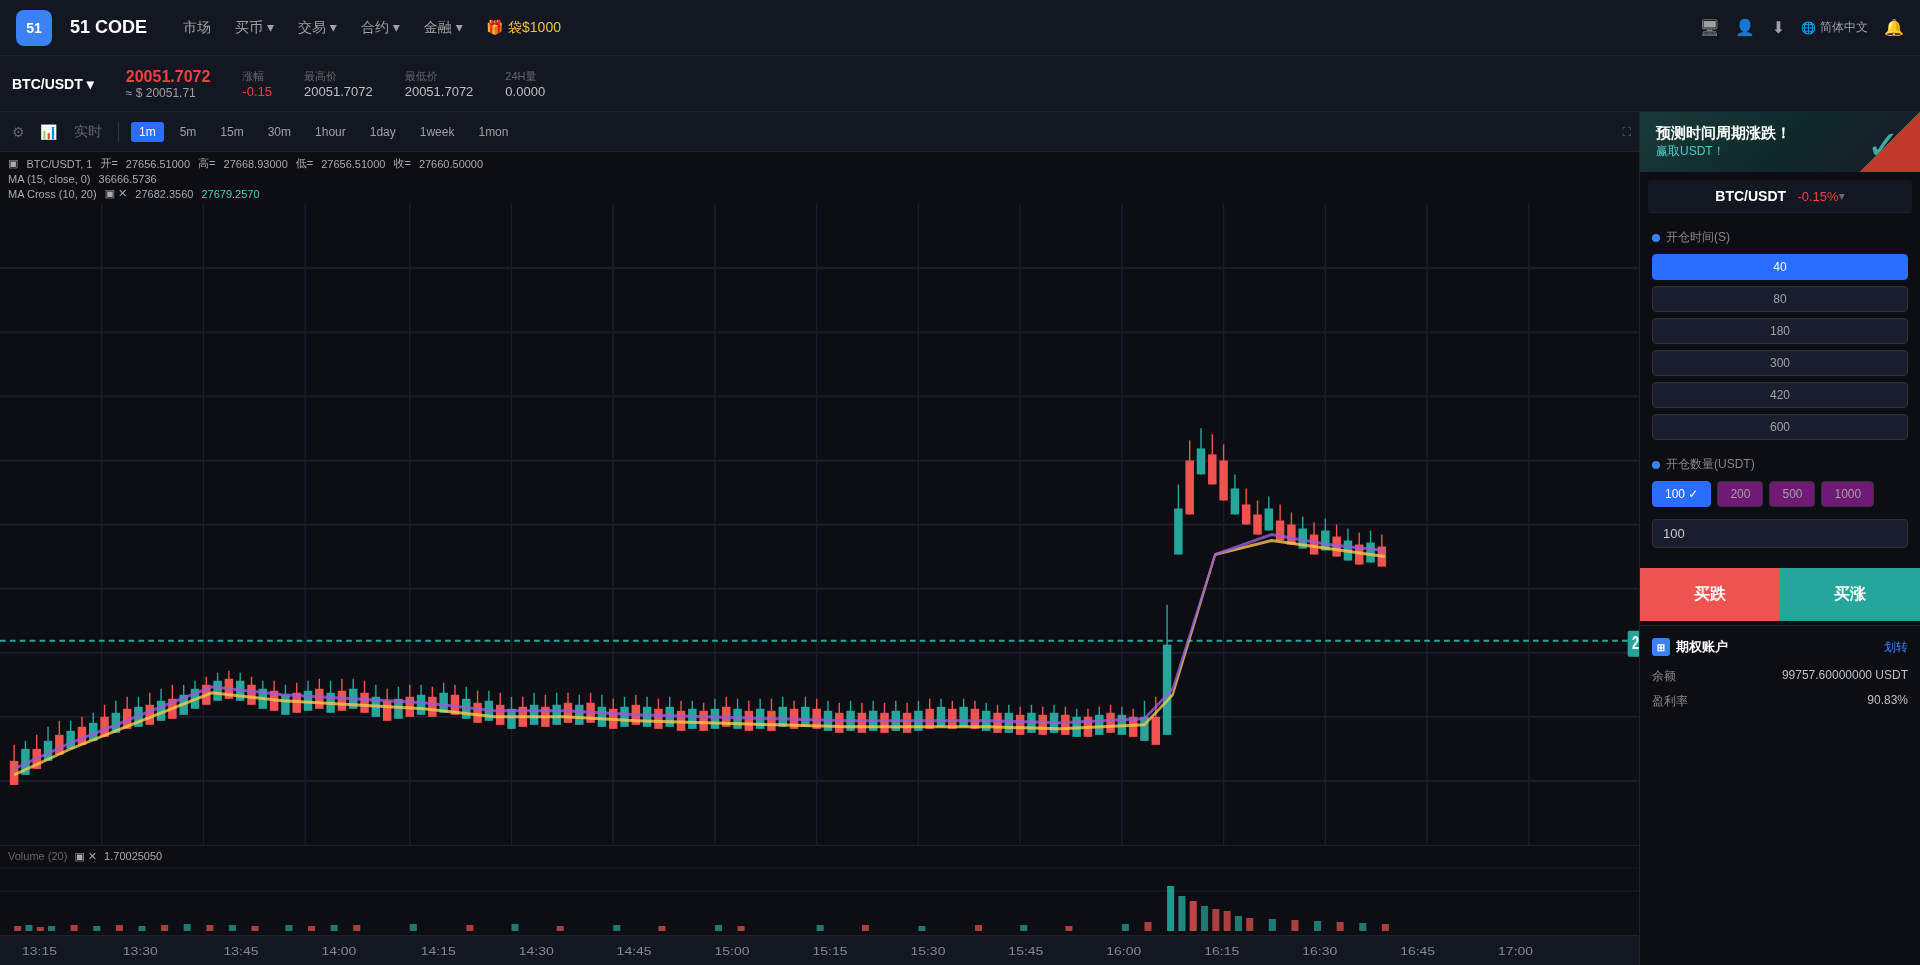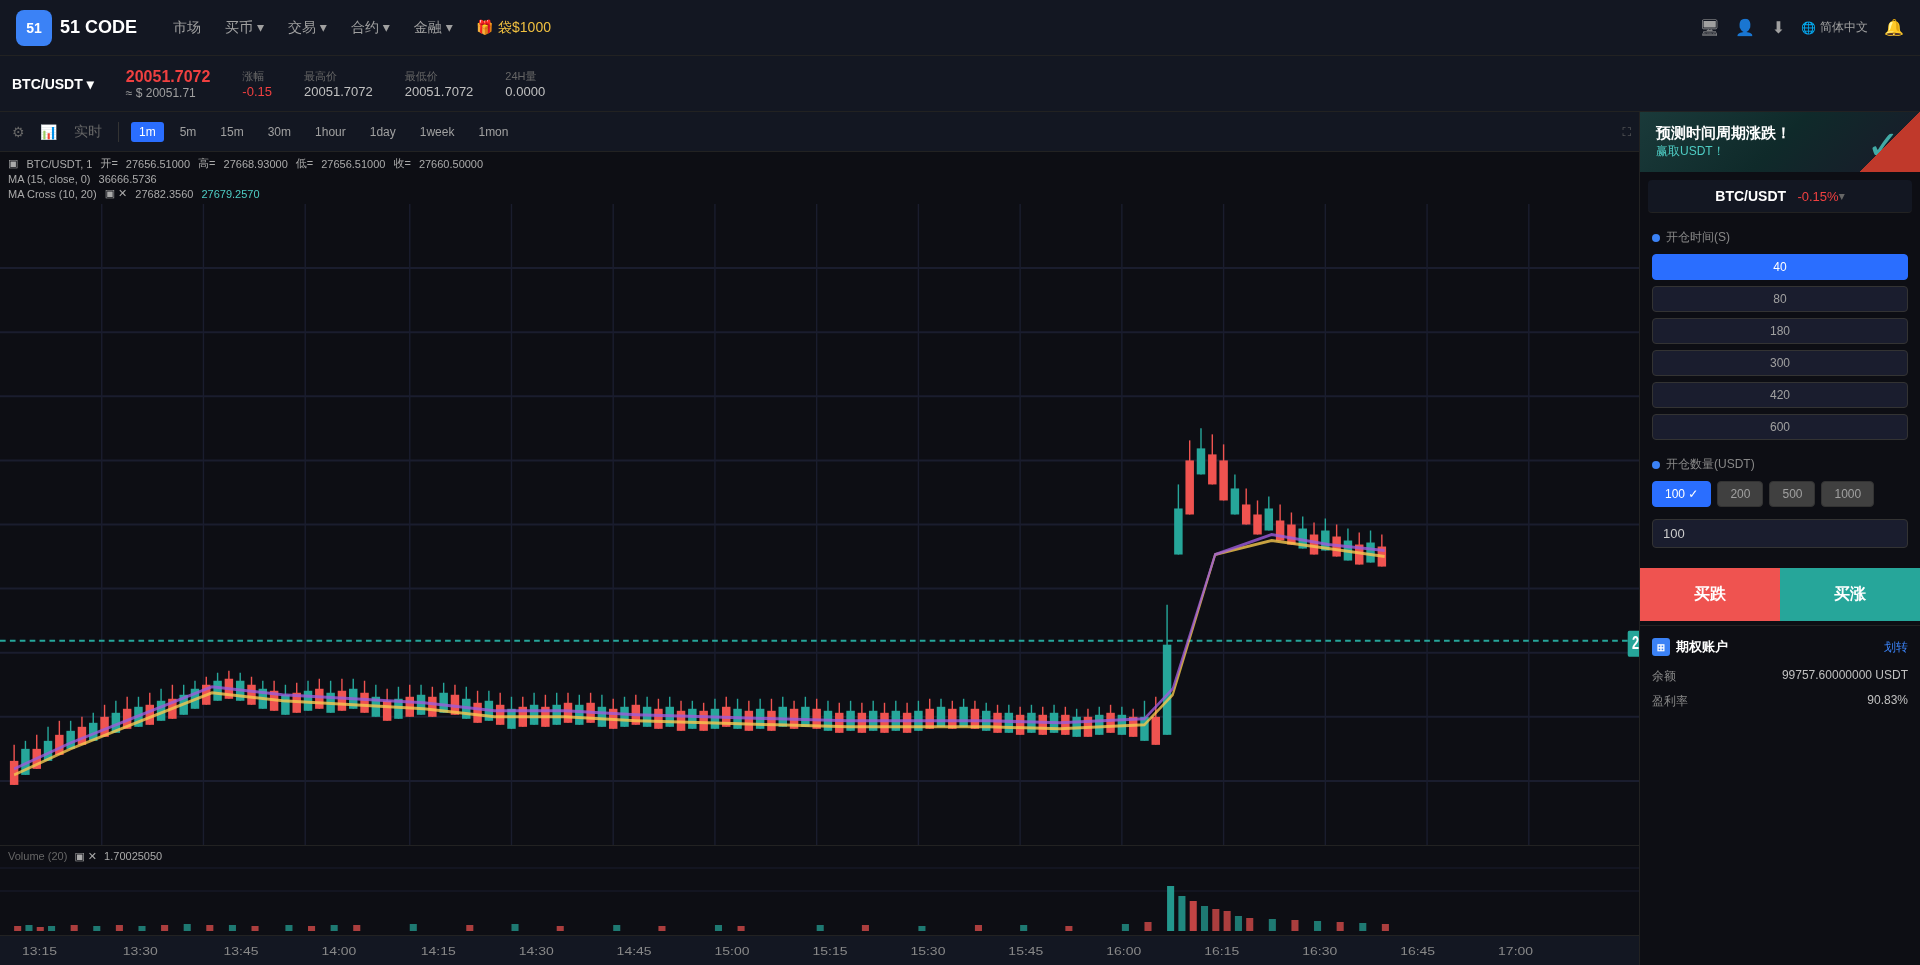--- a/index.html
+++ b/index.html
@@ -1,20 +1,20 @@
 <!DOCTYPE html>
 <html><head>
   <meta charset="utf-8">
   <style>
     * { margin: 0; padding: 0; box-sizing: border-box; }
     body { background: #0d0e14; color: #c0c0c0; font-family: 'Microsoft YaHei', Arial, sans-serif; font-size: 12px; width: 1920px; height: 965px; overflow: hidden; }
 
     
     .header { display: flex; align-items: center; background: #131722; height: 56px; padding: 0 16px; border-bottom: 1px solid #222; }
-    .logo { display: flex; align-items: center; gap: 8px; margin-right: 24px; }
+    .logo { display: flex; align-items: center; gap: 18px; margin-right: 24px; }
     .logo-icon { width: 36px; height: 36px; background: #3b82f6; border-radius: 8px; display: flex; align-items: center; justify-content: center; color: white; font-weight: bold; font-size: 14px; }
     .logo-text { color: white; font-size: 18px; font-weight: bold; }
     .nav { display: flex; align-items: center; gap: 0; flex: 1; }
     .nav-item { color: #a0a0a0; padding: 8px 12px; cursor: pointer; font-size: 14px; display: flex; align-items: center; gap: 4px; }
     .nav-item.gift { color: #f0c040; }
     .header-right { display: flex; align-items: center; gap: 16px; }
     .header-icon { color: #a0a0a0; cursor: pointer; font-size: 16px; }
     .lang-btn { color: #a0a0a0; cursor: pointer; display: flex; align-items: center; gap: 4px; }
 
     
@@ -72,21 +72,21 @@
     .pair-selector-change { color: #f04040; font-size: 13px; }
 
     .section-title { color: #888; font-size: 12px; padding: 8px 12px 4px; display: flex; align-items: center; gap: 6px; }
     .section-title .dot { width: 8px; height: 8px; border-radius: 50%; background: #3b82f6; }
 
     .time-buttons { display: flex; gap: 6px; padding: 4px 12px 8px; flex-wrap: wrap; flex-direction: column; }
     .t-btn { padding: 5px 10px; border-radius: 4px; font-size: 12px; cursor: pointer; border: 1px solid #333; background: #1a1d2e; color: #a0a0a0; }
     .t-btn.active { background: #2a6eff; color: white; border-color: #2a6eff; }
 
     .qty-buttons { display: flex; gap: 6px; padding: 4px 12px 8px; flex-wrap: wrap; }
-    .q-btn { padding: 5px 12px; border-radius: 4px; font-size: 12px; cursor: pointer; border: 1px solid #333; background: #404040; color: #a0a0a0; }
+    .q-btn { padding: 5px 12px; border-radius: 4px; font-size: 12px; cursor: pointer; border: 1px solid #333; background: #701a75; color: #a0a0a0; }
     .q-btn.active { background: #2a6eff; color: white; border-color: #2a6eff; }
 
     .qty-input-row { padding: 4px 12px 12px; }
     .qty-input { width: 100%; background: #1a1d2e; border: 1px solid #333; color: #ccc; padding: 6px 10px; border-radius: 4px; font-size: 13px; outline: none; }
 
     .trade-buttons { display: flex; margin: 8px 0 0; }
     .buy-btn { flex: 1; padding: 16px; font-size: 16px; font-weight: bold; cursor: pointer; border: none; display: flex; flex-direction: column; align-items: center; gap: 2px; }
     .buy-up { background: #26a69a; color: white; }
     .buy-down { background: #ef5350; color: white; }
 

